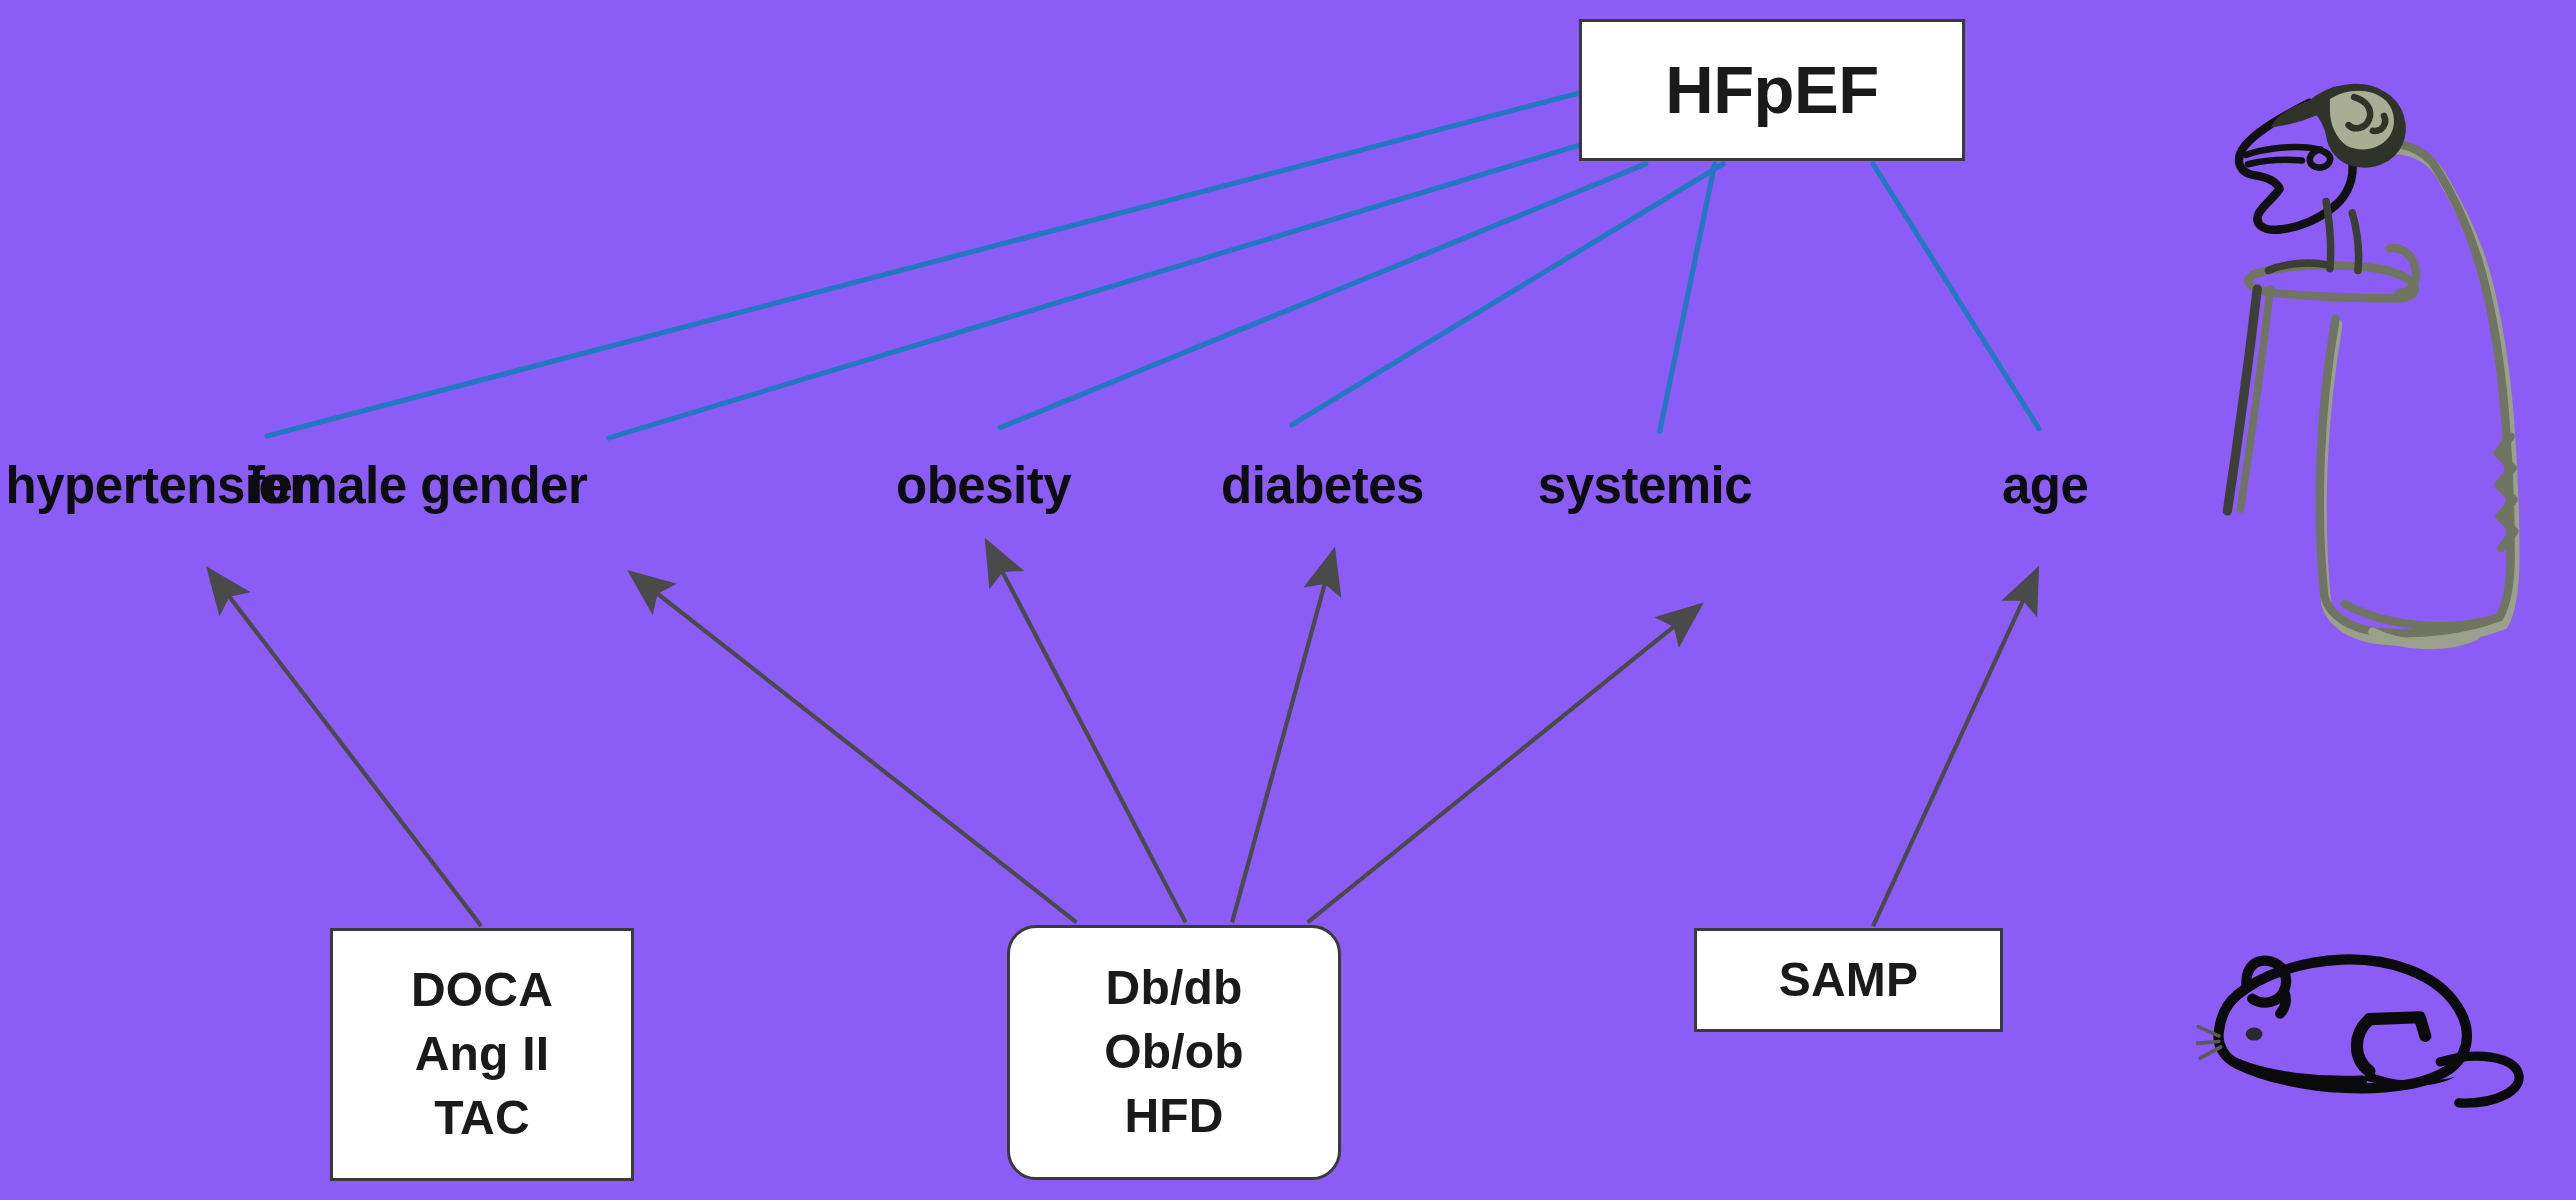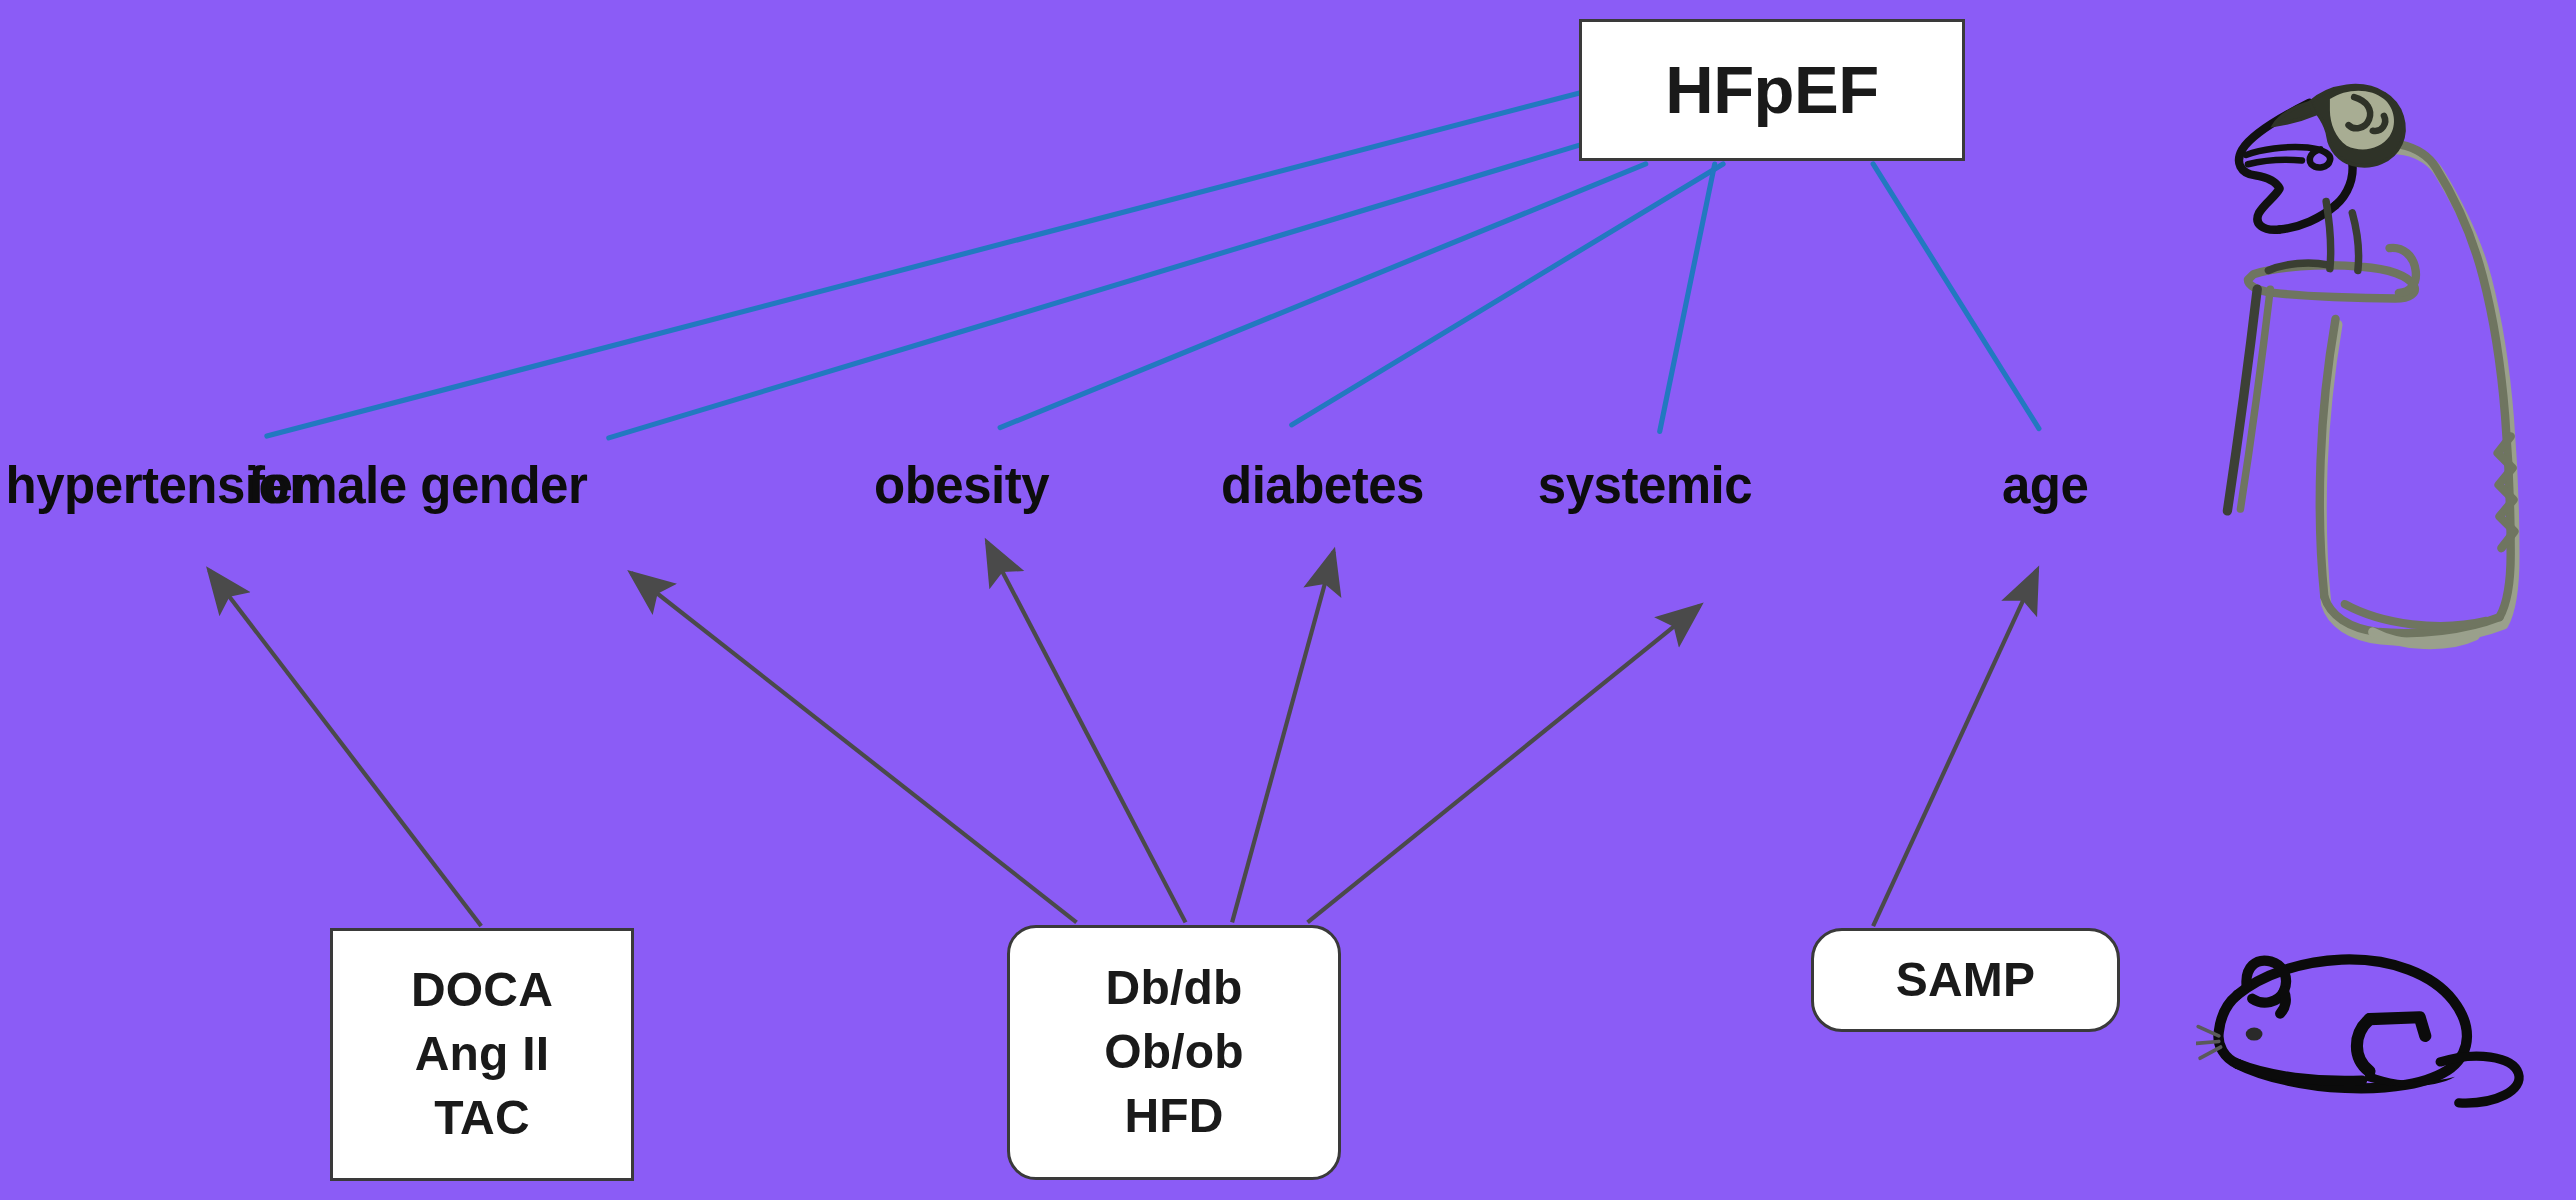--- a/index.html
+++ b/index.html
@@ -68,28 +68,27 @@
     top: 925px;
     width: 334px;
     height: 255px;
     font-size: 48px;
     font-weight: bold;
     letter-spacing: 0.2px;
     border-radius: 29px;
   }
   #node-dbdb .line { padding: 3.7px 0; }
   #node-samp {
-    left: 1811px;
+    left: 1694px;
     top: 928px;
     width: 309px;
     height: 104px;
     font-size: 48px;
     font-weight: bold;
     letter-spacing: 0.2px;
-    border-radius: 31px;
   }
 
   .risk-label {
     position: absolute;
     font-family: "Liberation Sans", sans-serif;
     font-weight: bold;
     font-size: 51px;
     color: #0d0d0d;
     white-space: nowrap;
     line-height: 1.12;
@@ -151,21 +150,21 @@
   </div>
 
   <div class="risk-label" style="left:5.6px; top:457px;">
     <span>hypertension</span>
   </div>
 
   <div class="risk-label" style="left:248px; top:457px;">
     <span>female gender</span>
   </div>
 
-  <div class="risk-label" style="left:874px; top:457px;">
+  <div class="risk-label" style="left:896px; top:457px;">
     <span>obesity</span>
   </div>
 
   <div class="risk-label" style="left:1221px; top:457px;">
     <span>diabetes</span>
   </div>
 
   <div class="risk-label centered" style="left:1645px; top:457px;">
     <span style="display:block;">systemic</span>
   </div>

